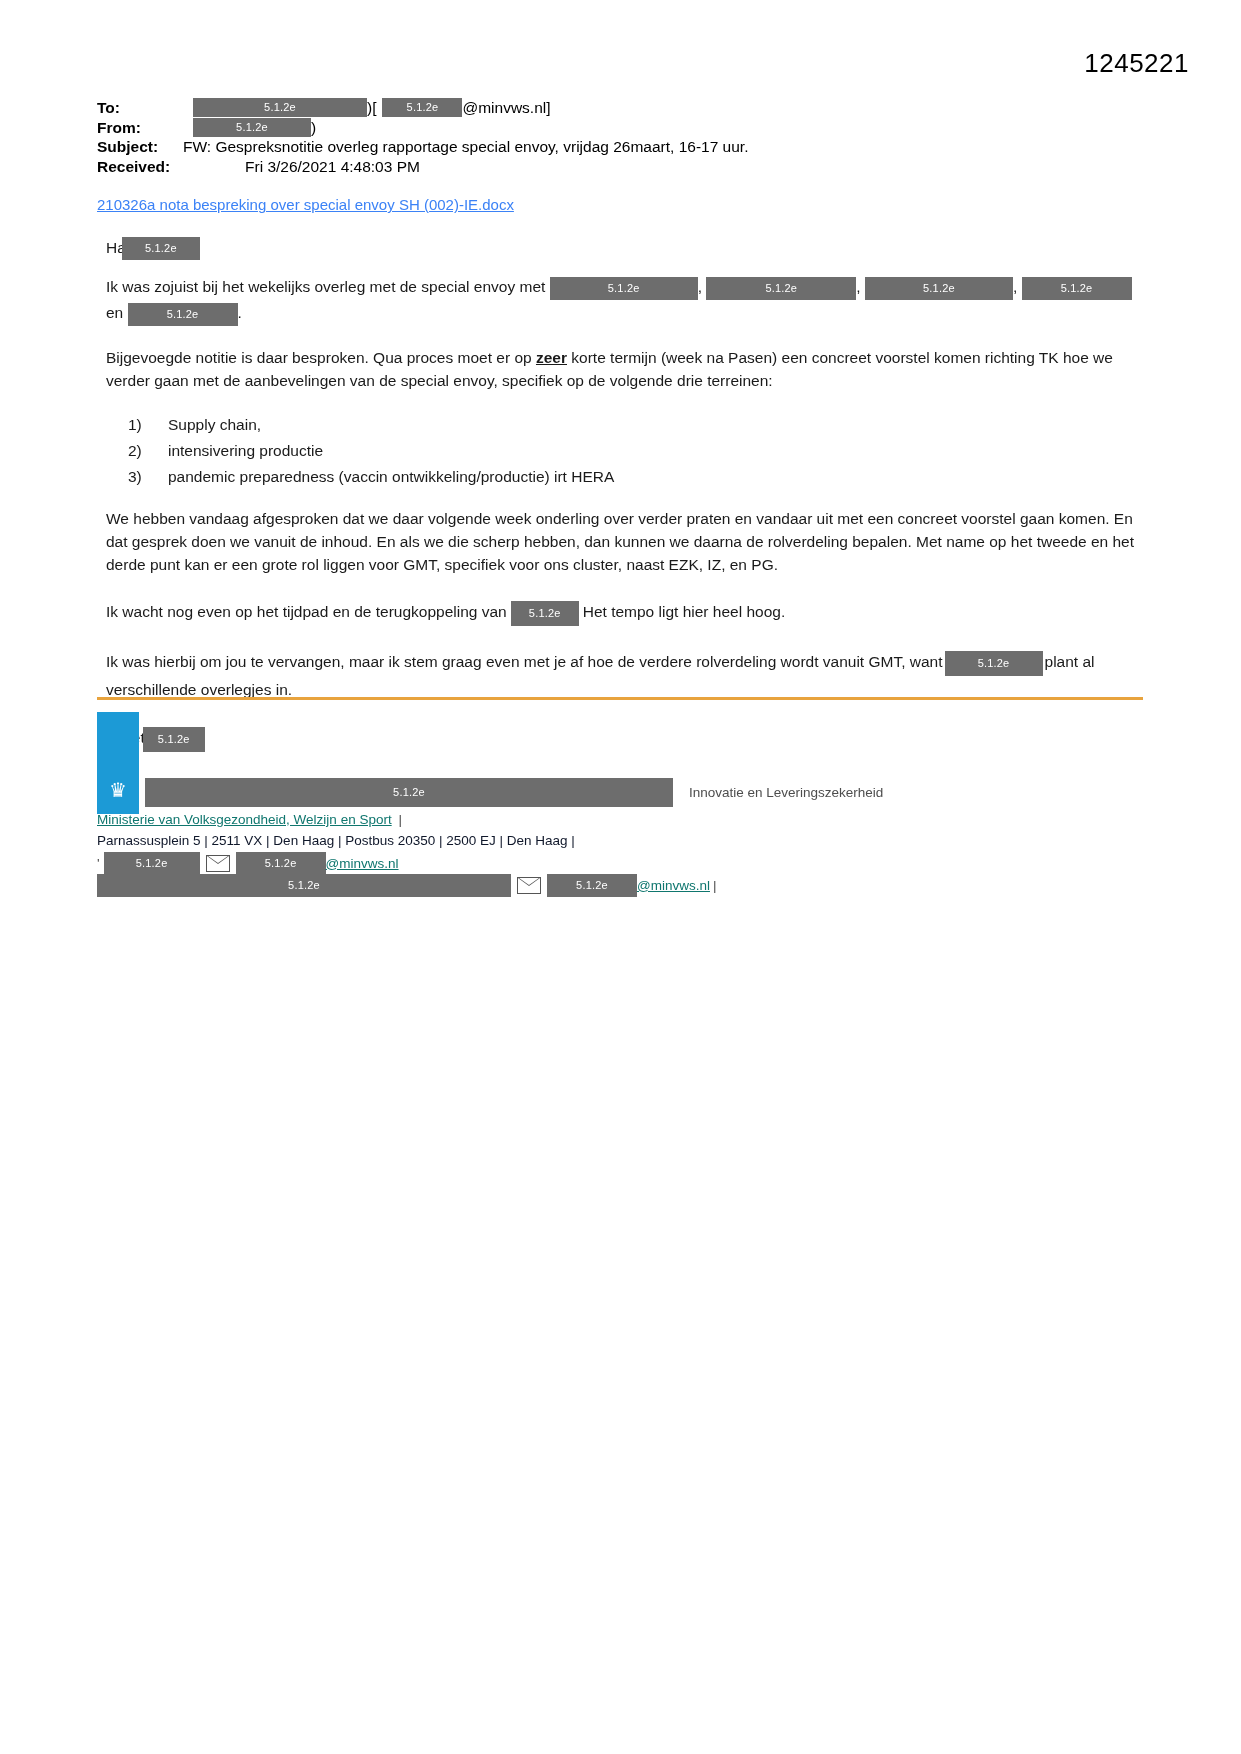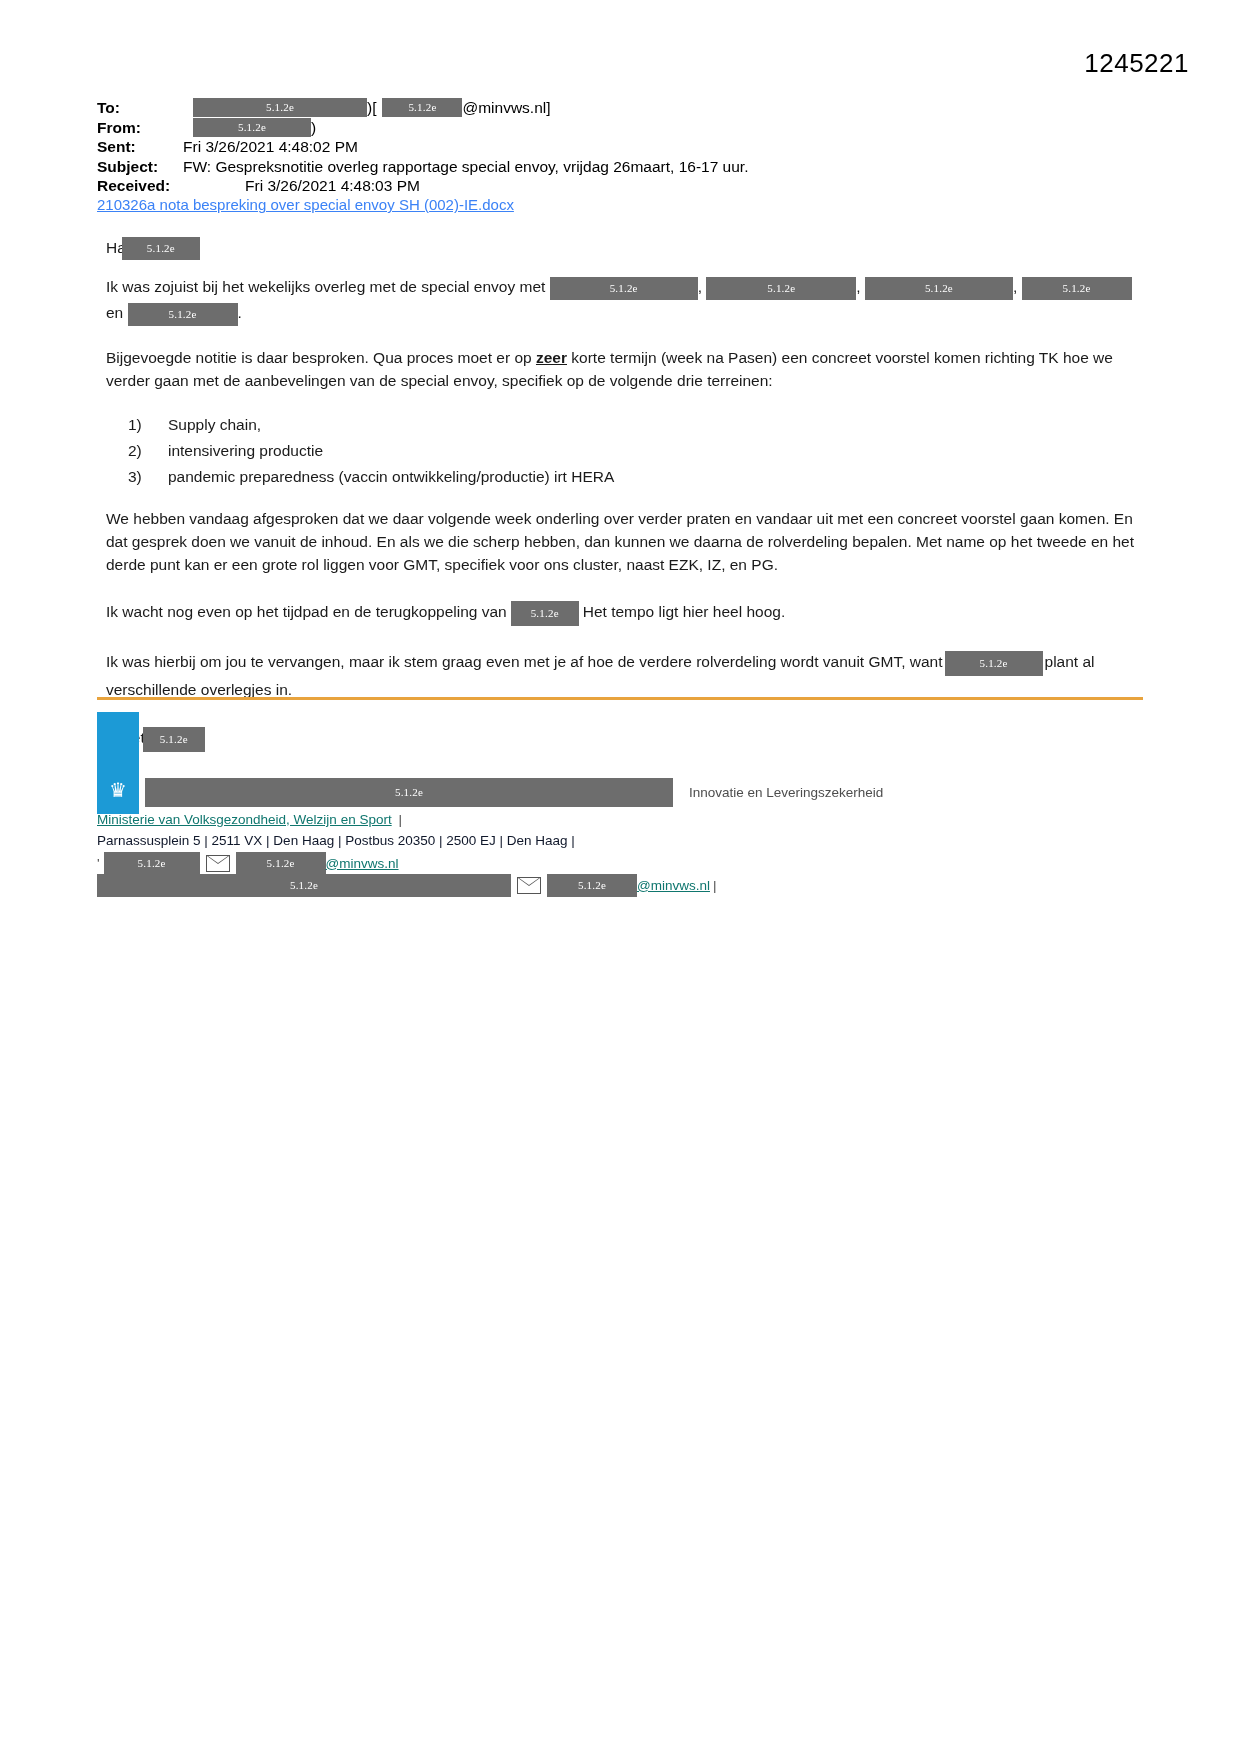--- a/index.html
+++ b/index.html
@@ -51,21 +51,21 @@
     flex: 0 0 84px;
   }
   .hdr-val {
     font-weight: normal;
   }
   .redact {
     display: inline-block;
     background: #6d6d6d;
     color: #ffffff;
     font-size: 11px;
-    font-family: Liberation Serif, serif;
+    font-family: Liberation Sans, sans-serif;
     text-align: center;
     line-height: 1;
     vertical-align: middle;
     padding: 4px 0 4px 0;
     letter-spacing: 0.2px;
   }
   .attach {
     position: absolute;
     left: 97px;
     top: 196px;
@@ -242,24 +242,20 @@
       <span class="redact" style="width:80px;margin-left:6px;">5.1.2e</span>
       <span class="hdr-val">@minvws.nl]</span>
     </div>
 
     <div class="hdr-row">
       <span class="hdr-label">From:</span>
       <span class="redact" style="width:118px;margin-left:12px;">5.1.2e</span>
       <span class="hdr-val">)</span>
     </div>
 
-    <div class="hdr-row">
-      <span class="hdr-label">Sent:</span>
-      <span class="hdr-val" style="margin-left:2px;">Fri 3/26/2021 4:48:02 PM</span>
-    </div>
 
     <div class="hdr-row">
       <span class="hdr-label">Subject:</span>
       <span class="hdr-val" style="margin-left:2px;">FW: Gespreksnotitie overleg rapportage special envoy, vrijdag 26maart, 16-17 uur.</span>
     </div>
 
     <div class="hdr-row">
       <span class="hdr-label">Received:</span>
       <span class="hdr-val" style="margin-left:64px;">Fri 3/26/2021 4:48:03 PM</span>
     </div>

